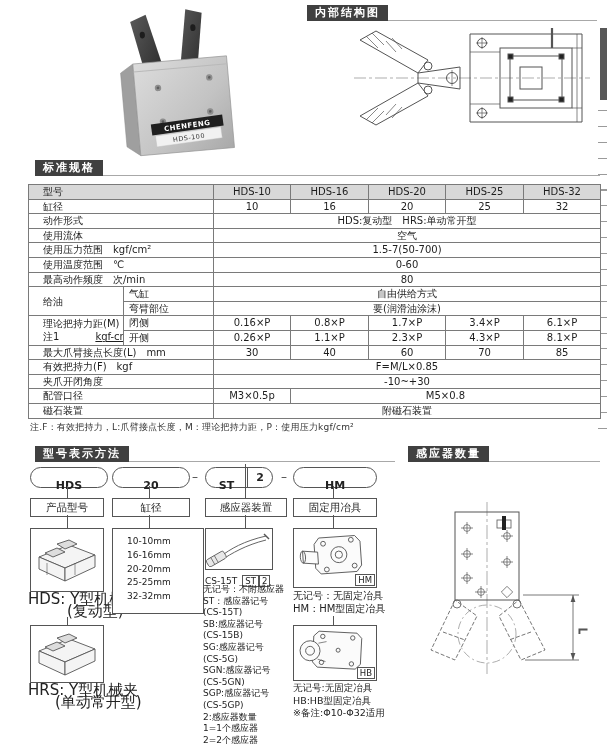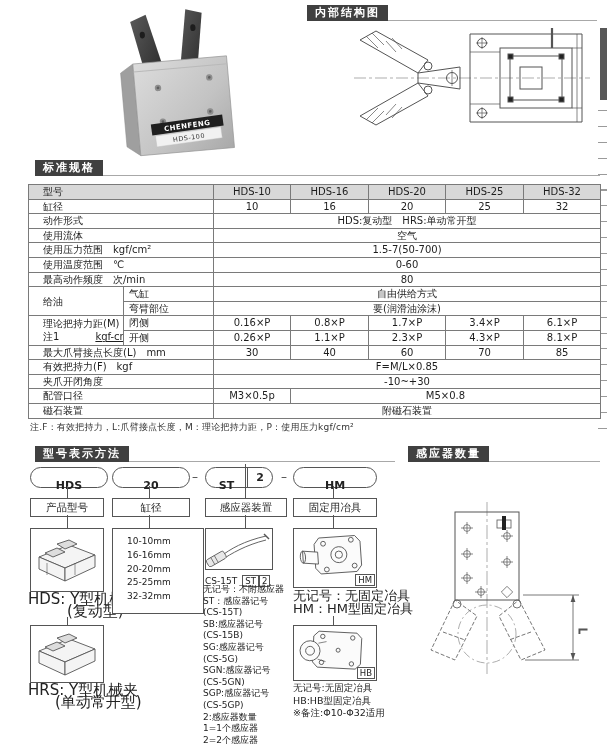--- a/index.html
+++ b/index.html
@@ -470,21 +470,21 @@
         <circle cx="60" cy="38" r="2.4"></circle>
           <circle cx="32" cy="40" r="2.4"></circle>
         <circle cx="45" cy="26" r="8"></circle>
           <circle cx="45" cy="26" r="3.6"></circle>
         <path d="M9,20 L24,22 L24,34 L9,32 Z" fill="#fbfbfb"></path>
         <ellipse cx="9" cy="26" rx="2.6" ry="6"></ellipse>
       </g>
     </svg>
     <span class="corner-tag">HM</span>
   </div>
-  <div class="slist" style="left:293px;top:590px;font-size:13px;line-height:12.5px;">
+  <div class="slist" style="left:293px;top:590px;font-size:10px;line-height:12.5px;">
       <div>无记号：无固定冶具</div>
       <div>HM：HM型固定冶具</div>
     </div>
   <div class="vline" style="left:333px;top:616px;height:9px;"></div>
   <div class="mbox" style="left:293px;top:625px;width:82px;height:54px;">
     <svg width="80" height="52" viewBox="0 0 80 52">
       <g stroke="#555" fill="none" stroke-width="0.9" transform="rotate(3 40 26)">
         <path d="M24,6 h38 l5,5 v26 l-5,5 h-38 l-5,-5 v-26 z" fill="#fbfbfb"></path>
         <circle cx="28" cy="11" r="2.2"></circle>
           <circle cx="58" cy="11" r="2.2"></circle>

